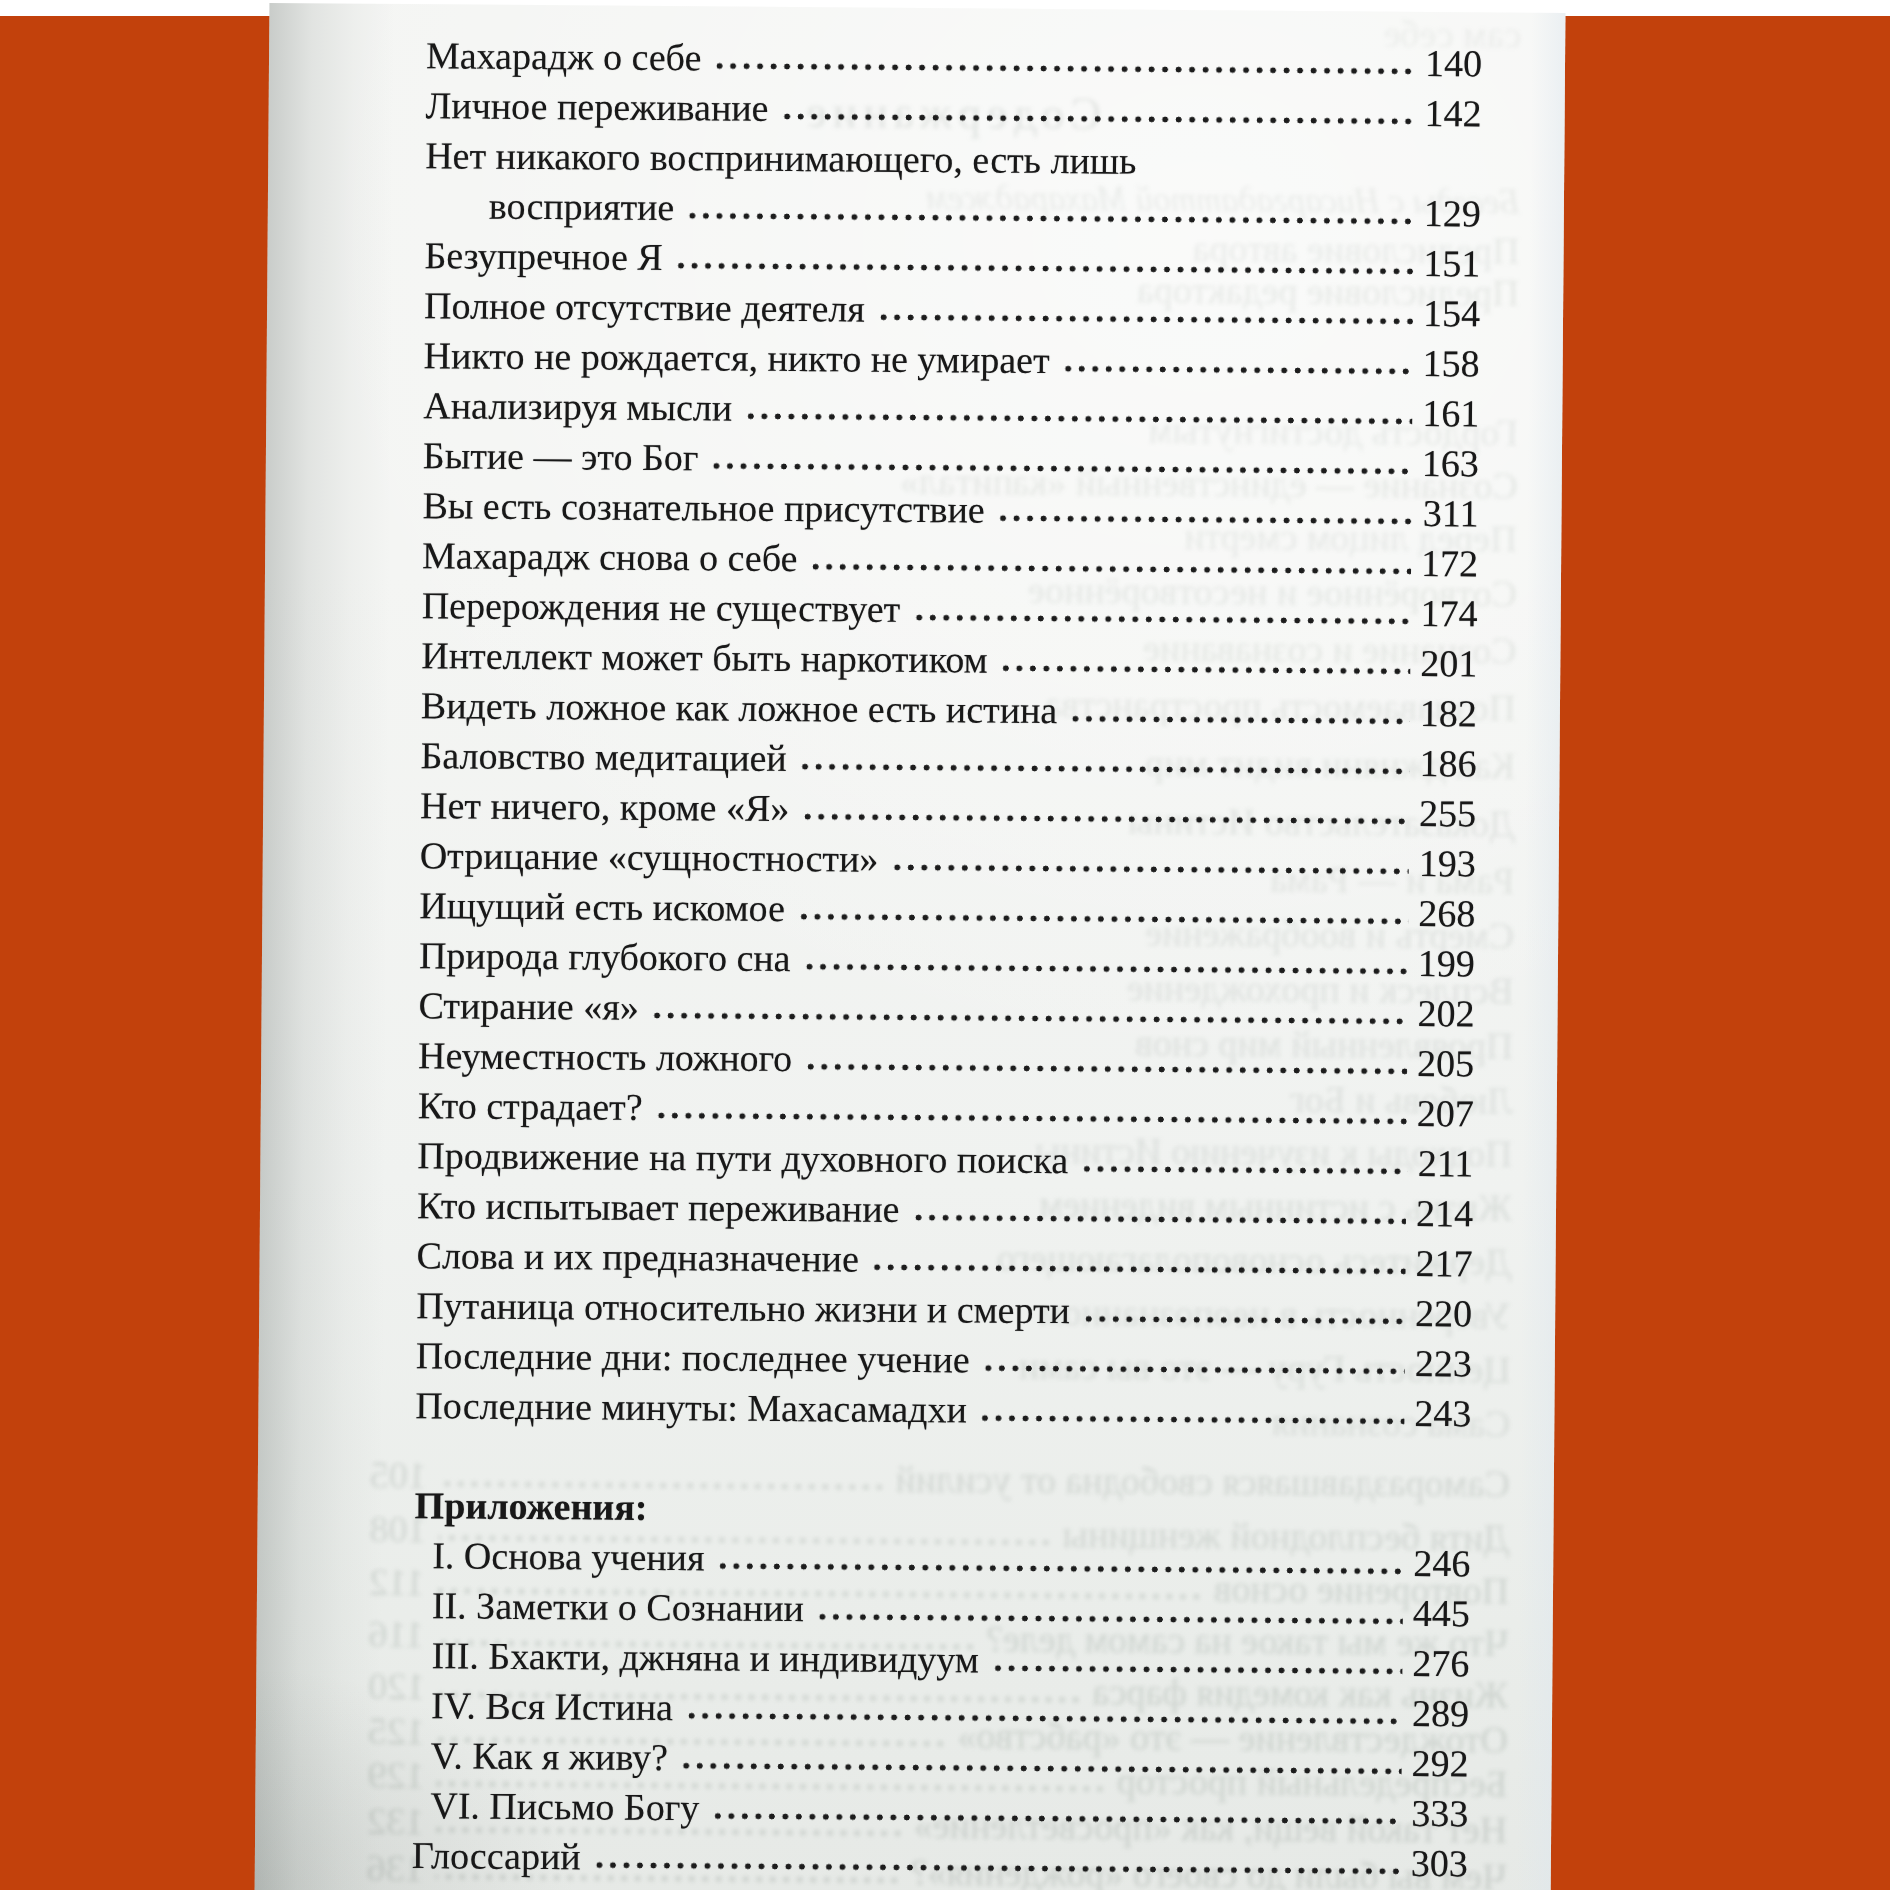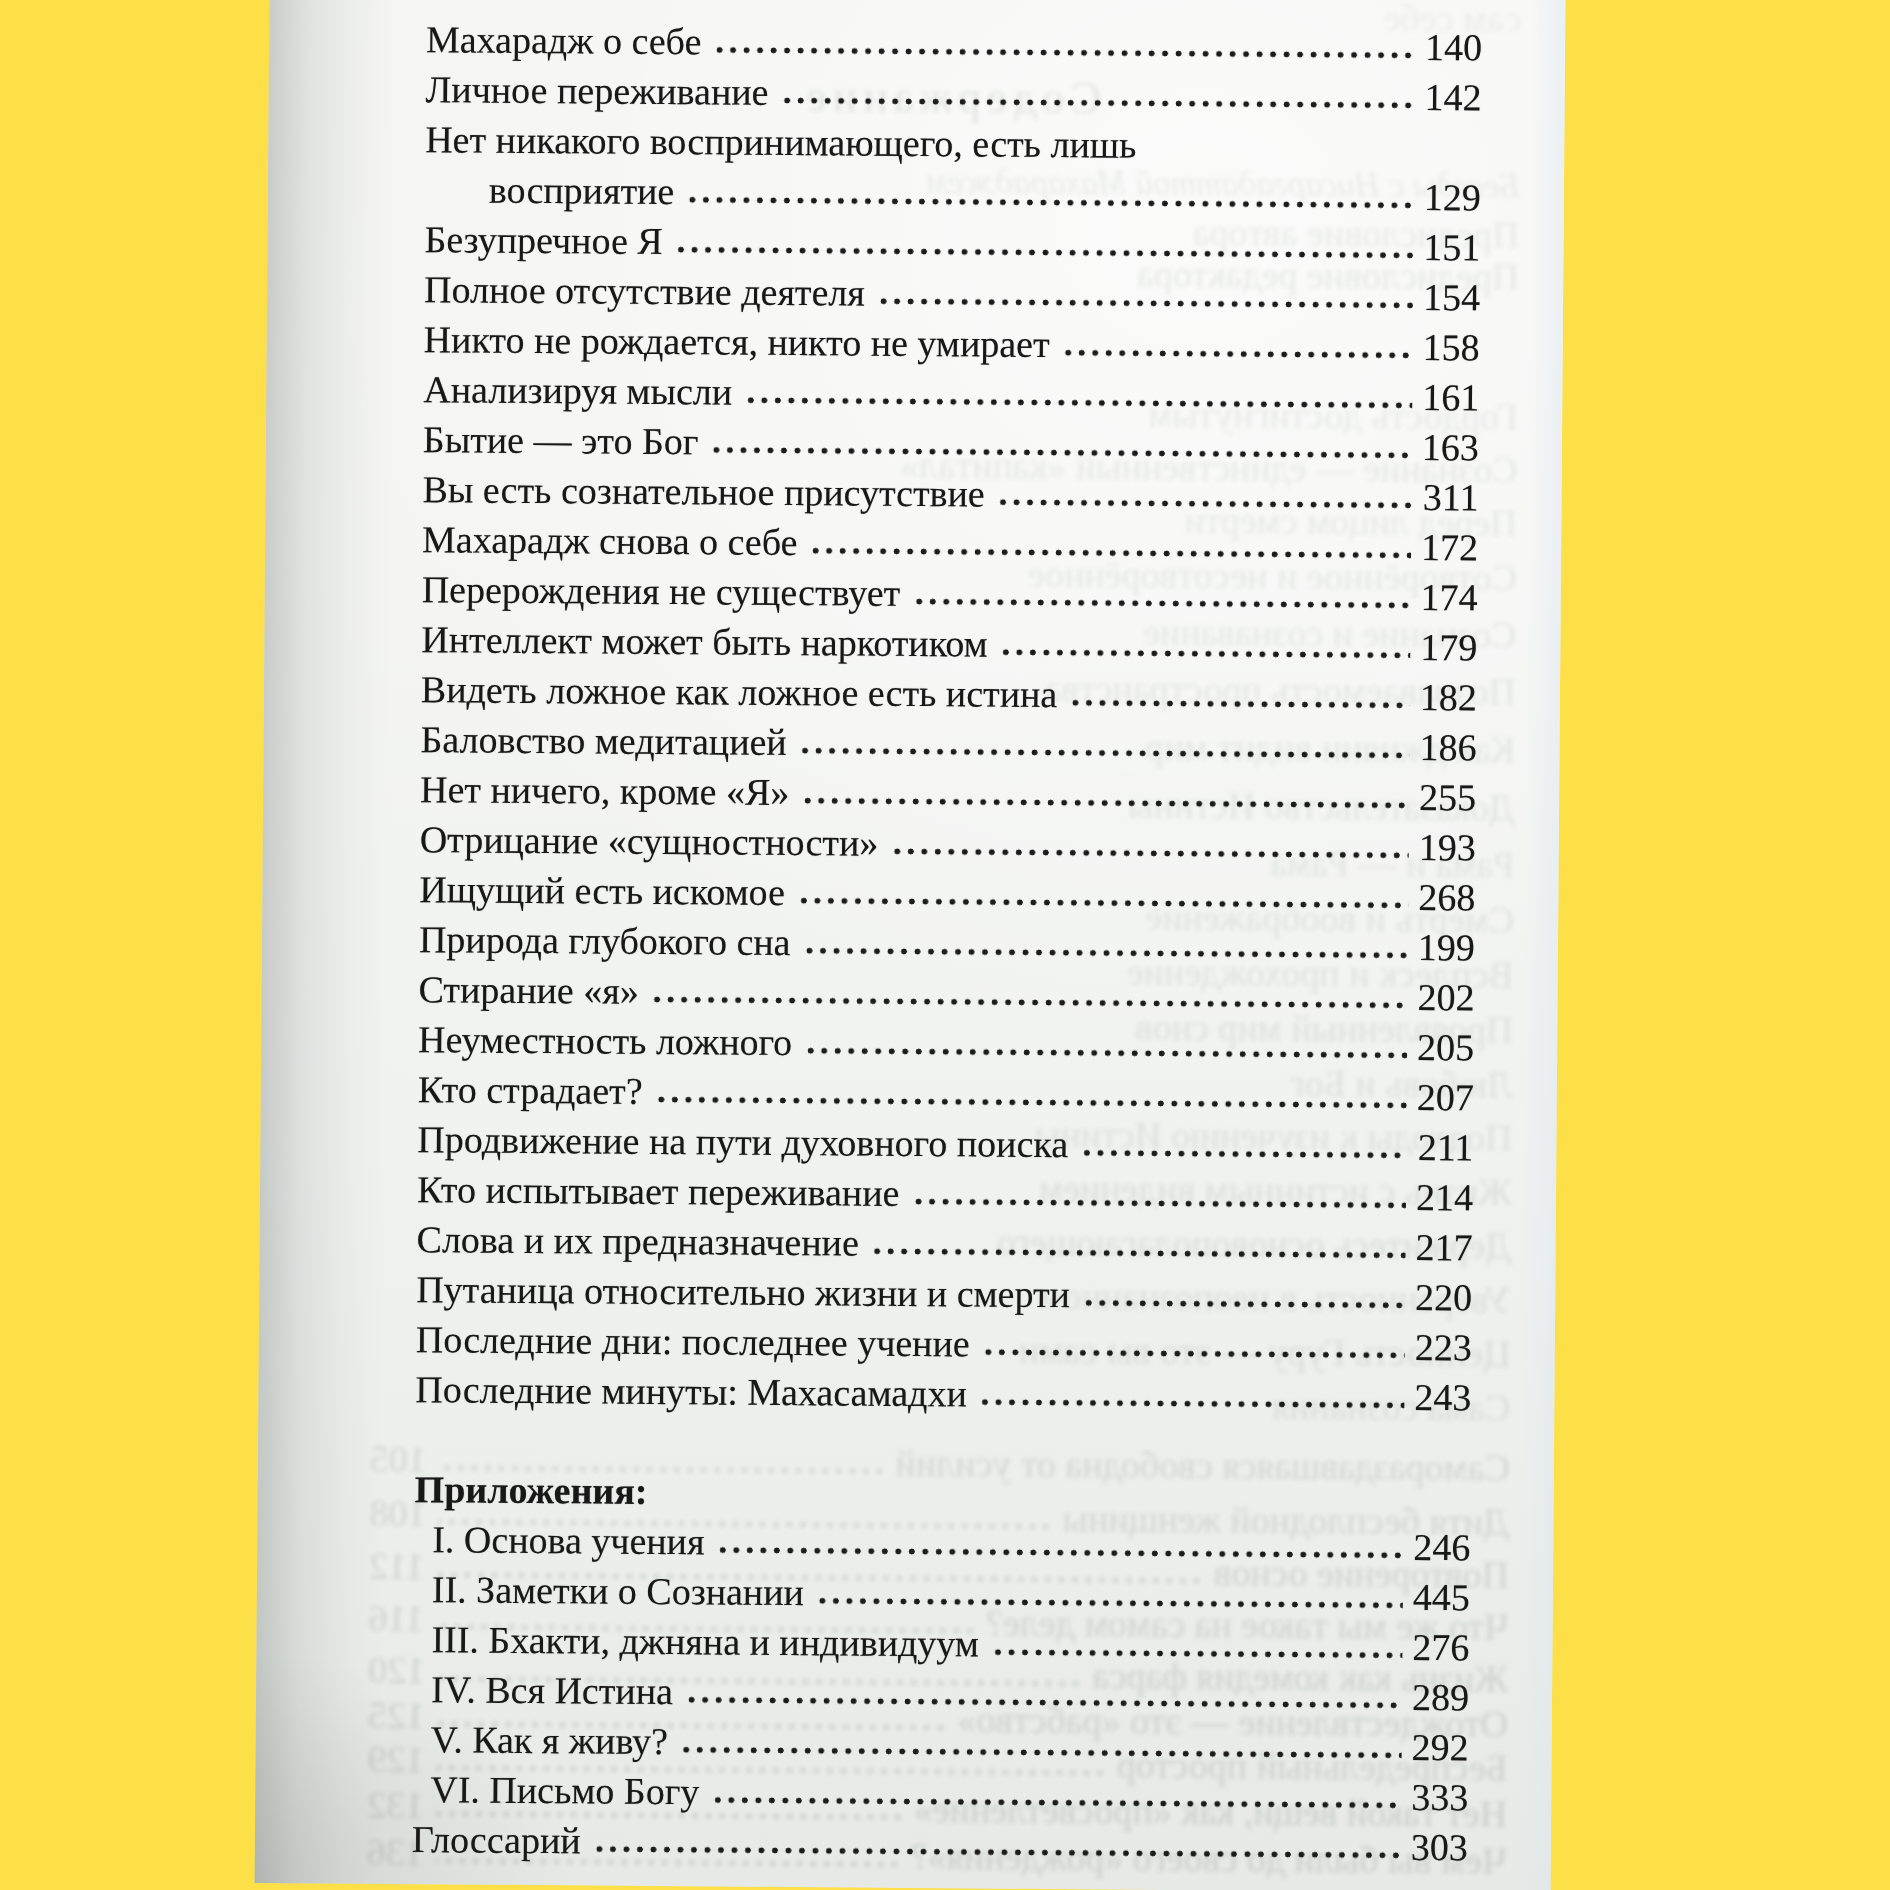--- a/index.html
+++ b/index.html
@@ -1,21 +1,21 @@
 <!DOCTYPE html>
 <html><head>
 <meta charset="utf-8">
 <style>
   html,body{margin:0;padding:0;}
   body{
     width:1890px;height:1890px;overflow:hidden;position:relative;
     background:#ffffff;
     font-family:"Liberation Serif","DejaVu Serif",serif;
   }
-  .photo{position:absolute;inset:0;background:#fde047;}
+  .photo{position:absolute;inset:0;background:#c2410c;margin-top:16px;}
   
   .page{
     position:absolute;left:262px;top:-8px;width:1296px;height:1896px;
     transform:rotate(0.45deg);
     background:
       radial-gradient(120% 75% at 72% 12%, rgba(255,255,255,0.55), rgba(255,255,255,0) 60%),
       linear-gradient(to bottom,#f4f5f3 0%,#f4f5f3 30%,#f0f2f0 62%,#eaedea 85%,#e6e9e6 100%);
   }
   .page::before{ 
     content:"";position:absolute;left:0;top:0;bottom:0;width:125px;
@@ -254,21 +254,21 @@
           <span class="num">172</span>
         </div>
         <div class="row">
           <span class="label">Перерождения не существует</span>
           <span class="dots"></span>
           <span class="num">174</span>
         </div>
         <div class="row">
           <span class="label">Интеллект может быть наркотиком</span>
           <span class="dots"></span>
-          <span class="num">179</span>
+          <span class="num">201</span>
         </div>
         <div class="row">
           <span class="label">Видеть ложное как ложное есть истина</span>
           <span class="dots"></span>
           <span class="num">182</span>
         </div>
         <div class="row">
           <span class="label">Баловство медитацией</span>
           <span class="dots"></span>
           <span class="num">186</span>

